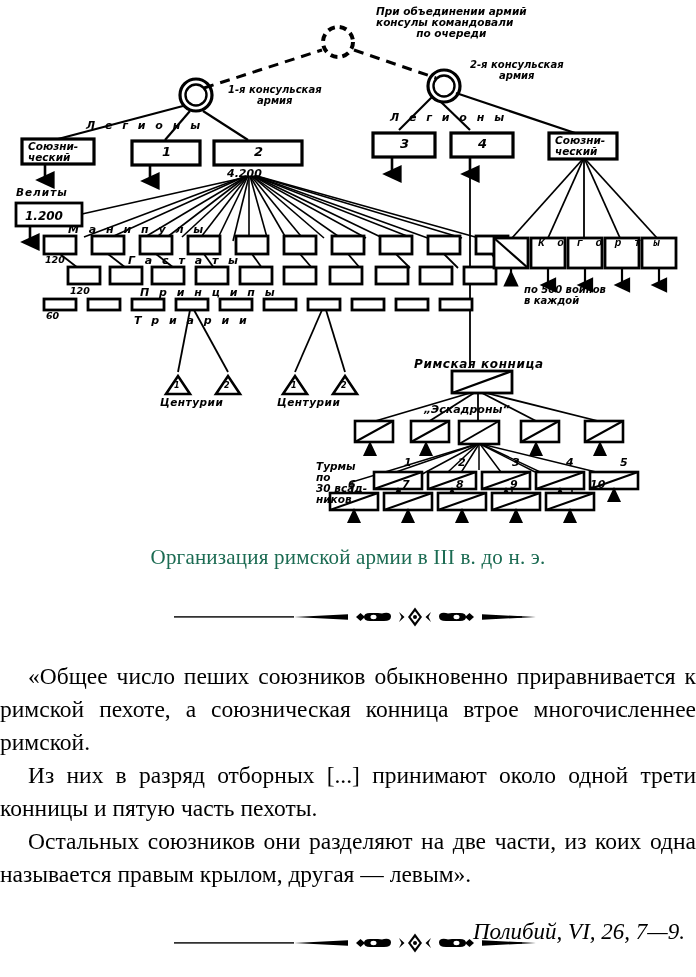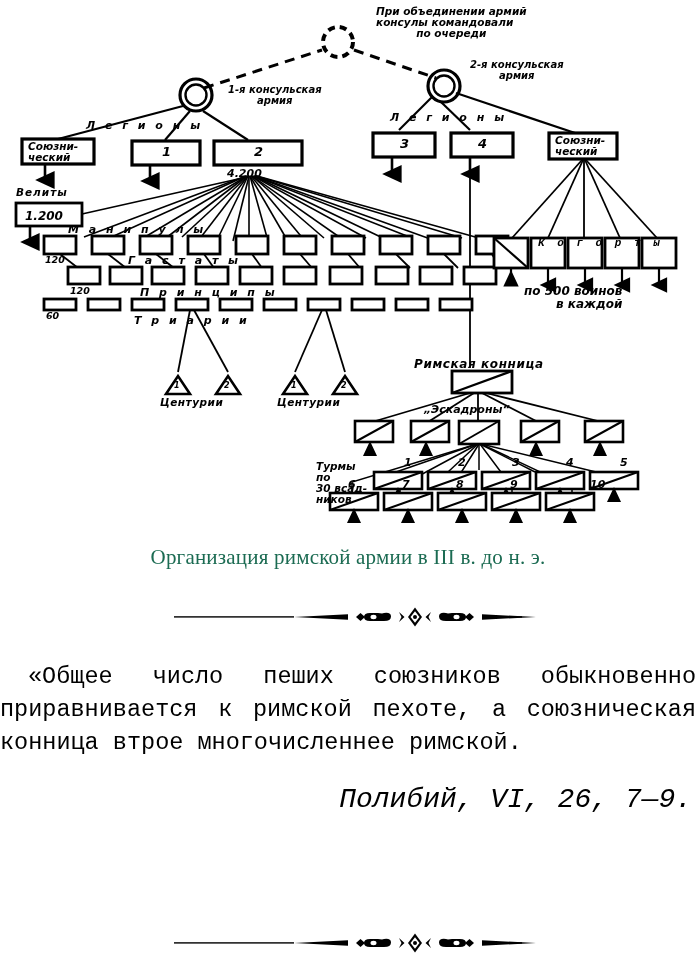--- a/index.html
+++ b/index.html
@@ -36,26 +36,26 @@
   
   .ornament{position:absolute;left:0;width:696px;text-align:center;}
   #orn-top{top:604px;}
   #orn-bottom{top:930px;}
 
   
   #bodytext{
     position:absolute;left:0px;top:660px;width:696px;
     font-size:23.5px;line-height:33px;
     text-align:justify;
-    font-family:Liberation Mono, monospace;
+    font-family:Liberation Serif, serif;
   }
   #bodytext p{margin:0;text-indent:28px;}
   #attrib{
-    margin-top:24px;text-align:right;font-style:italic;font-size:28px;
-    padding-right:4px;
+    margin-top:24px;text-align:right;font-style:italic;font-size:23px;
+    padding-right:11px;
   }
 </style>
 </head>
 <body>
 
 <div id="page">
 
   <div id="diagram">
 
     <svg width="696" height="530" viewBox="0 0 696 530">
@@ -356,21 +356,21 @@
 
     <div class="dlabel" style="left:174px;top:382px;font-size:8px;">1</div>
     <div class="dlabel" style="left:224px;top:382px;font-size:8px;">2</div>
     <div class="dlabel" style="left:291px;top:382px;font-size:8px;">1</div>
     <div class="dlabel" style="left:341px;top:382px;font-size:8px;">2</div>
 
     <div class="dlabel" style="left:160px;top:397px;font-size:10.5px;letter-spacing:0.5px;">Центурии</div>
     <div class="dlabel" style="left:277px;top:397px;font-size:10.5px;letter-spacing:0.5px;">Центурии</div>
 
     <div class="dlabel sp" style="left:538px;top:238px;font-size:11px;font-family:Liberation Mono, monospace;">К о г о р т ы</div>
-    <div class="dlabel" style="left:524px;top:285px;font-size:12px;text-align:right;">
+    <div class="dlabel" style="left:524px;top:285px;font-size:10px;text-align:left;">
       <div>по 500 воинов</div>
       <div>в каждой</div>
     </div>
 
     <div class="dlabel" style="left:414px;top:358px;font-size:12px;letter-spacing:0.6px;">Римская конница</div>
 
     <div class="dlabel" style="left:424px;top:404px;font-size:11px;">„Эскадроны“</div>
 
     <div class="dlabel" style="left:316px;top:461px;font-size:10.5px;text-align:left;width:80px;">
       <div>Турмы</div>
@@ -413,20 +413,22 @@
         <path d="M376,13 L322,10.2 L322,15.8 Z"></path>
         <rect x="376" y="12.2" width="0" height="1.4"></rect>
         <rect x="242" y="12.4" width="0" height="1.2"></rect>
         <rect x="322" y="12.2" width="40" height="1.4"></rect>
       </g>
     </svg>
   </div>
 
   <div id="bodytext">
     <p>«Общее число пеших союзников обыкновенно приравнивается к римской пехоте, а союзническая конница втрое многочисленнее римской.</p>
+    <p>Из них в разряд отборных [...] принимают около одной трети конницы и пятую часть пехоты.</p>
+    <p>Остальных союзников они разделяют на две части, из коих одна называется правым крылом, другая — левым».</p>
     <div id="attrib">Полибий, VI, 26, 7—9.</div>
   </div>
 
   <div class="ornament" id="orn-bottom">
     <svg width="376" height="26" viewBox="0 0 376 26">
       <g fill="#000">
         <rect x="14" y="12.2" width="120" height="1.4"></rect>
         <path d="M134,13 L188,10.2 L188,15.8 Z"></path>
         <path d="M196,13 L200.5,9 L205,13 L200.5,17 Z"></path>
         <path d="M210,9 q-6,0 -6,4 q0,4 6,4 l14,0 q7,0 7,-4.5 q0,-4.5 -7,-3.5 l-2,0.4 q-2,-0.4 -4,-0.4 Z

